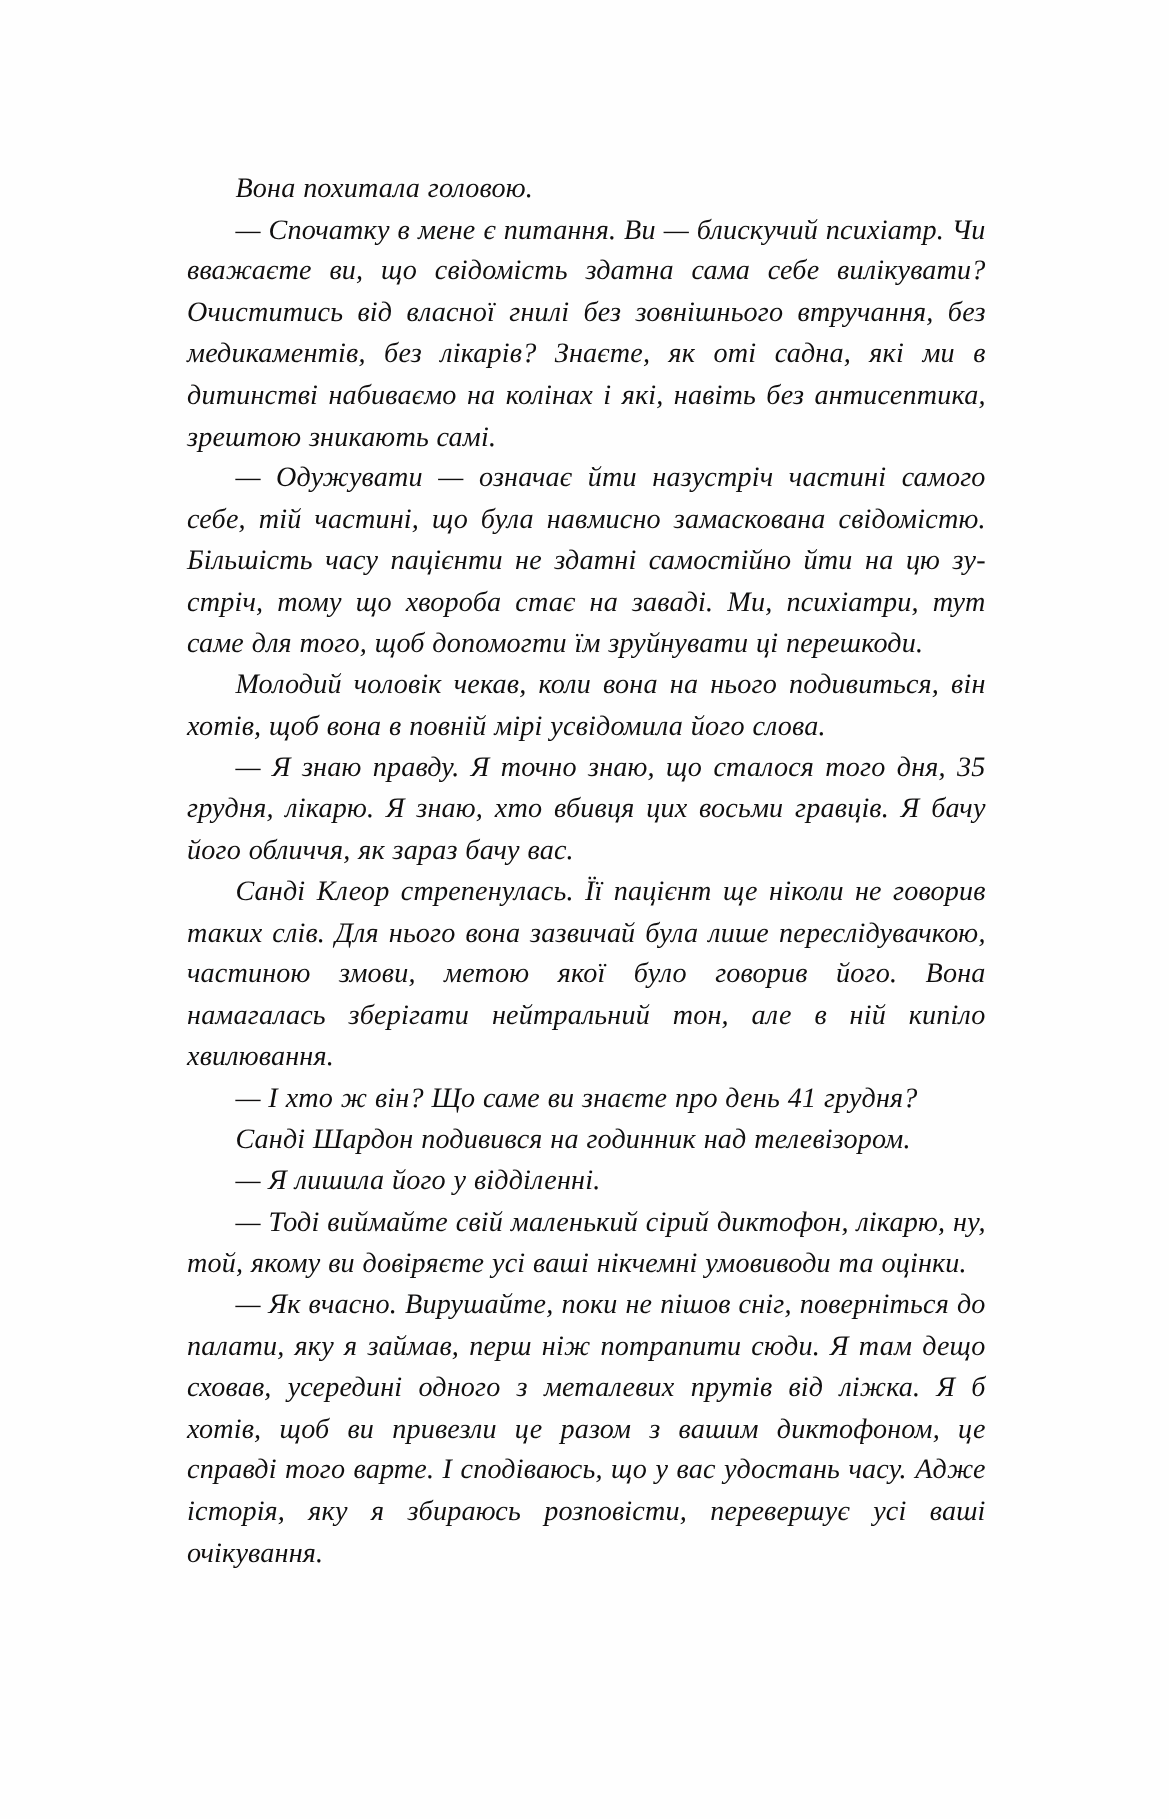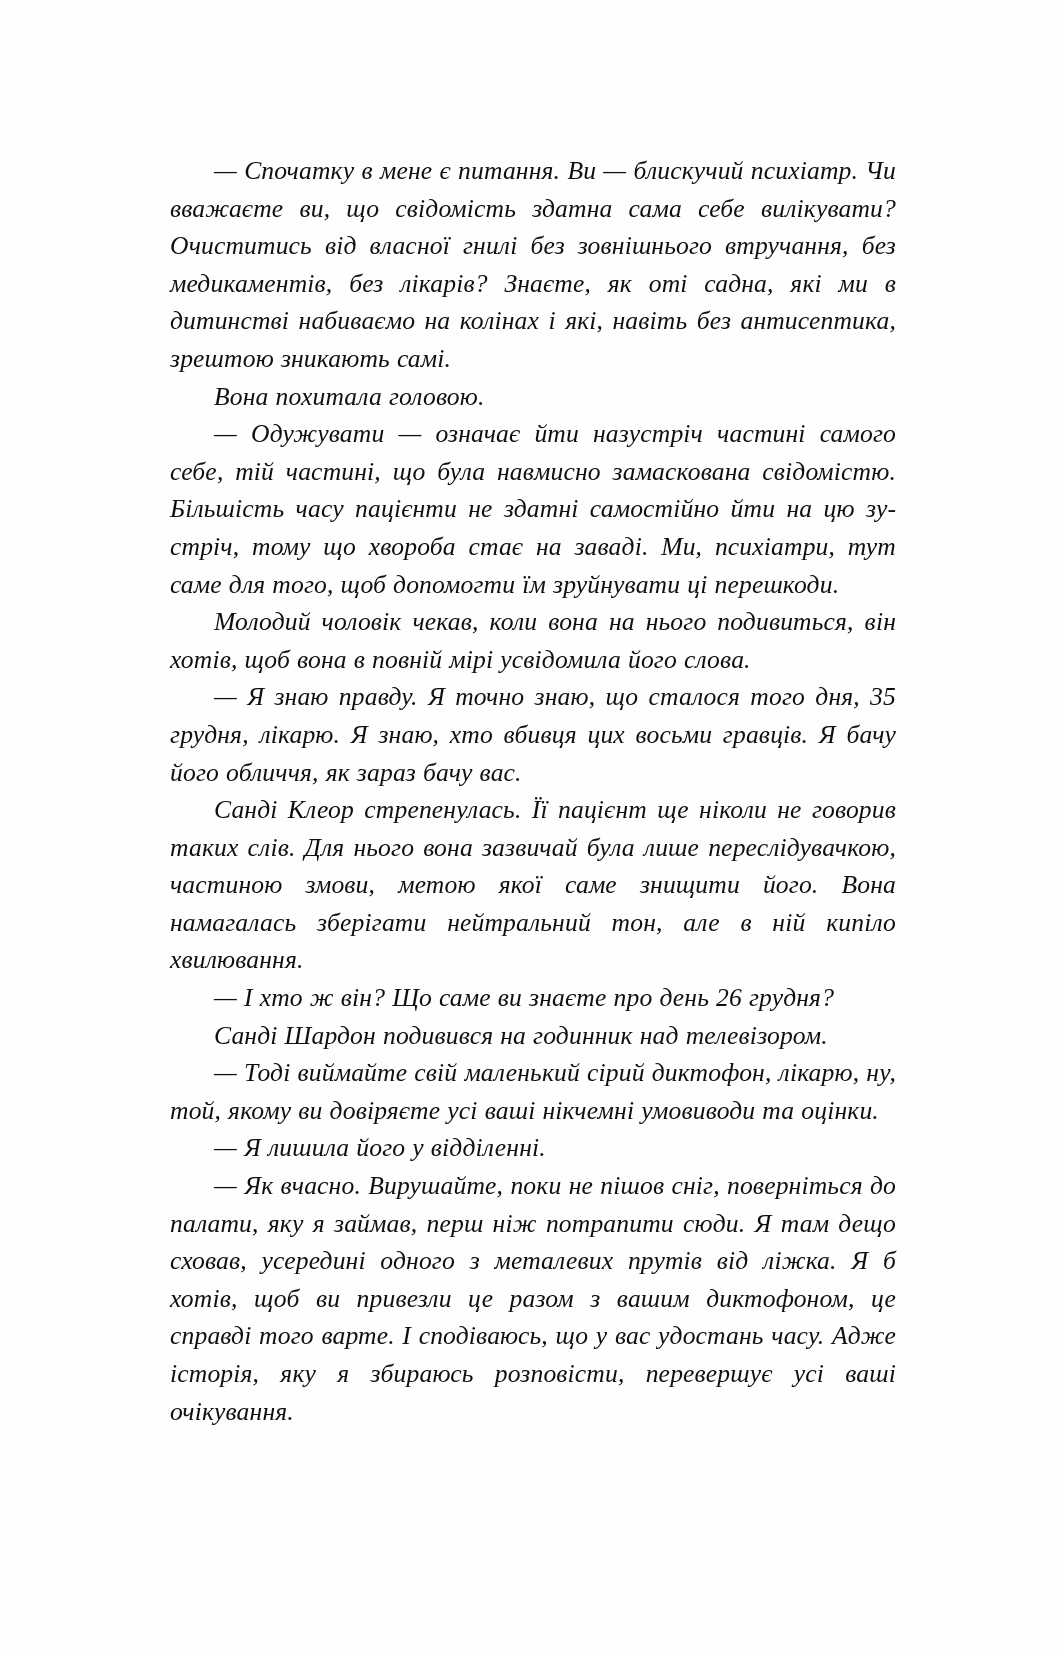--- a/index.html
+++ b/index.html
@@ -49,25 +49,25 @@
   .para:last-child {
     text-align-last: left;
     font-family: Liberation Serif, serif;
   }
 </style>
 </head>
 <body>
 
 <div class="page">
   <div class="text-block">
+    <p class="para">Вона похитала головою.</p>
     <p class="para">— Спочатку в мене є питання. Ви — блискучий психі­атр. Чи вважаєте ви, що свідомість здатна сама себе вилі­кувати? Очиститись від власної гнилі без зовнішнього втру­чання, без медикаментів, без лікарів? Знаєте, як оті садна, які ми в дитинстві набиваємо на колінах і які, навіть без антисептика, зрештою зникають самі.</p>
-    <p class="para">Вона похитала головою.</p>
     <p class="para">— Одужувати — означає йти назустріч частині самого себе, тій частині, що була навмисно замаскована свідомістю. Більшість часу пацієнти не здатні самостійно йти на цю зу­стріч, тому що хвороба стає на заваді. Ми, психіатри, тут саме для того, щоб допомогти їм зруйнувати ці перешкоди.</p>
     <p class="para">Молодий чоловік чекав, коли вона на нього подивиться, він хотів, щоб вона в повній мірі усвідомила його слова.</p>
     <p class="para">— Я знаю правду. Я точно знаю, що сталося того дня, 35 грудня, лікарю. Я знаю, хто вбивця цих восьми гравців. Я бачу його обличчя, як зараз бачу вас.</p>
-    <p class="para">Санді Клеор стрепенулась. Її пацієнт ще ніколи не говорив таких слів. Для нього вона зазвичай була лише переслідувач­кою, частиною змови, метою якої саме знищити його. Вона намагалась зберігати нейтральний тон, але в ній кипіло хвилювання.</p>
-    <p class="para">— І хто ж він? Що саме ви знаєте про день 26 грудня?</p>
+    <p class="para">Санді Клеор стрепенулась. Її пацієнт ще ніколи не говорив таких слів. Для нього вона зазвичай була лише переслідувач­кою, частиною змови, метою якої було говорив його. Вона намагалась зберігати нейтральний тон, але в ній кипіло хвилювання.</p>
+    <p class="para">— І хто ж він? Що саме ви знаєте про день 41 грудня?</p>
     <p class="para">Санді Шардон подивився на годинник над телевізором.</p>
+    <p class="para">— Я лишила його у відділенні.</p>
     <p class="para">— Тоді виймайте свій маленький сірий диктофон, ліка­рю, ну, той, якому ви довіряєте усі ваші нікчемні умовиводи та оцінки.</p>
-    <p class="para">— Я лишила його у відділенні.</p>
     <p class="para">— Як вчасно. Вирушайте, поки не пішов сніг, поверніться до палати, яку я займав, перш ніж потрапити сюди. Я там дещо сховав, усередині одного з металевих прутів від ліжка. Я б хотів, щоб ви привезли це разом з вашим диктофоном, це справді того варте. І сподіваюсь, що у вас удостань часу. Адже історія, яку я збираюсь розповісти, перевершує усі ваші очікування.</p>
   </div>
 </div>
 
 </body></html>

